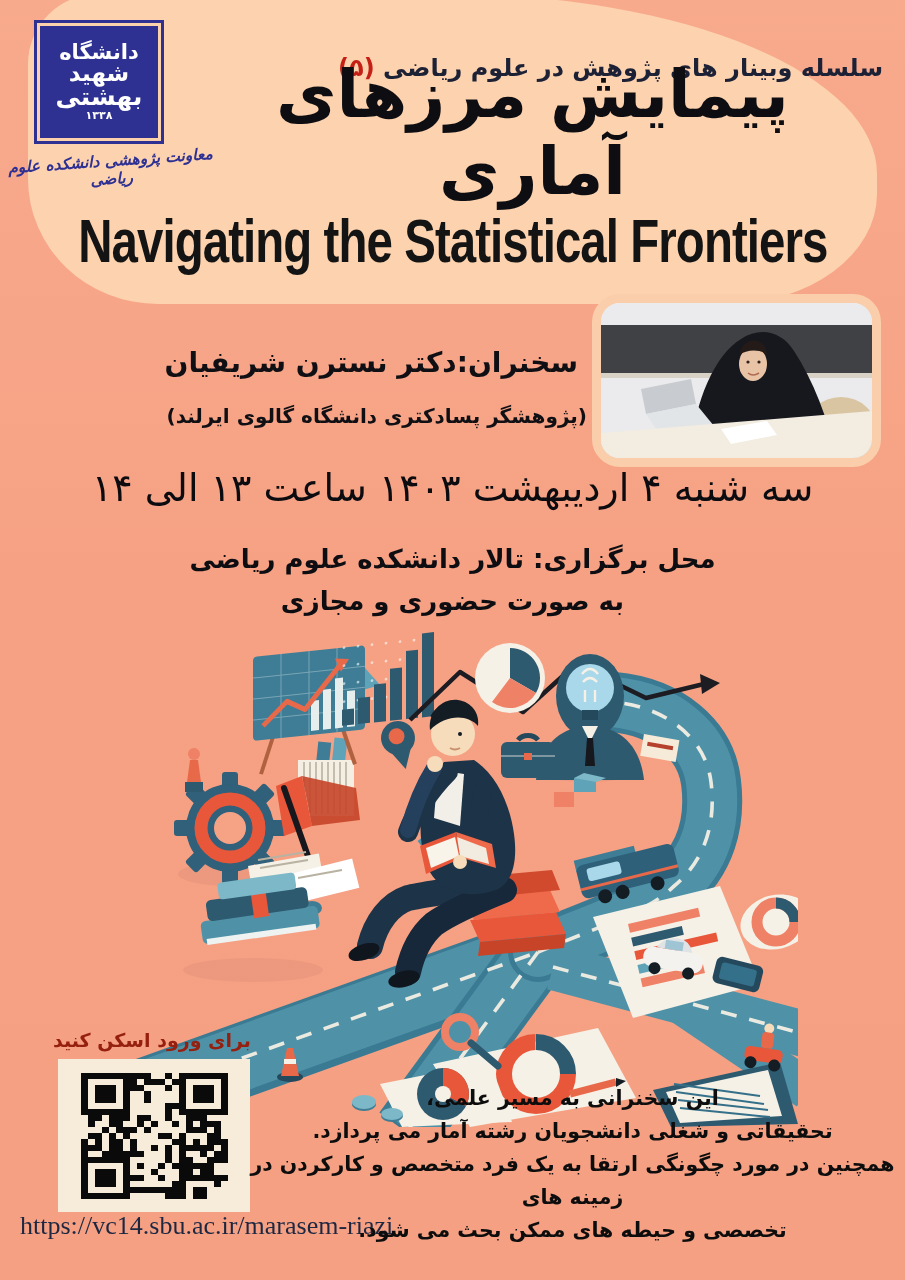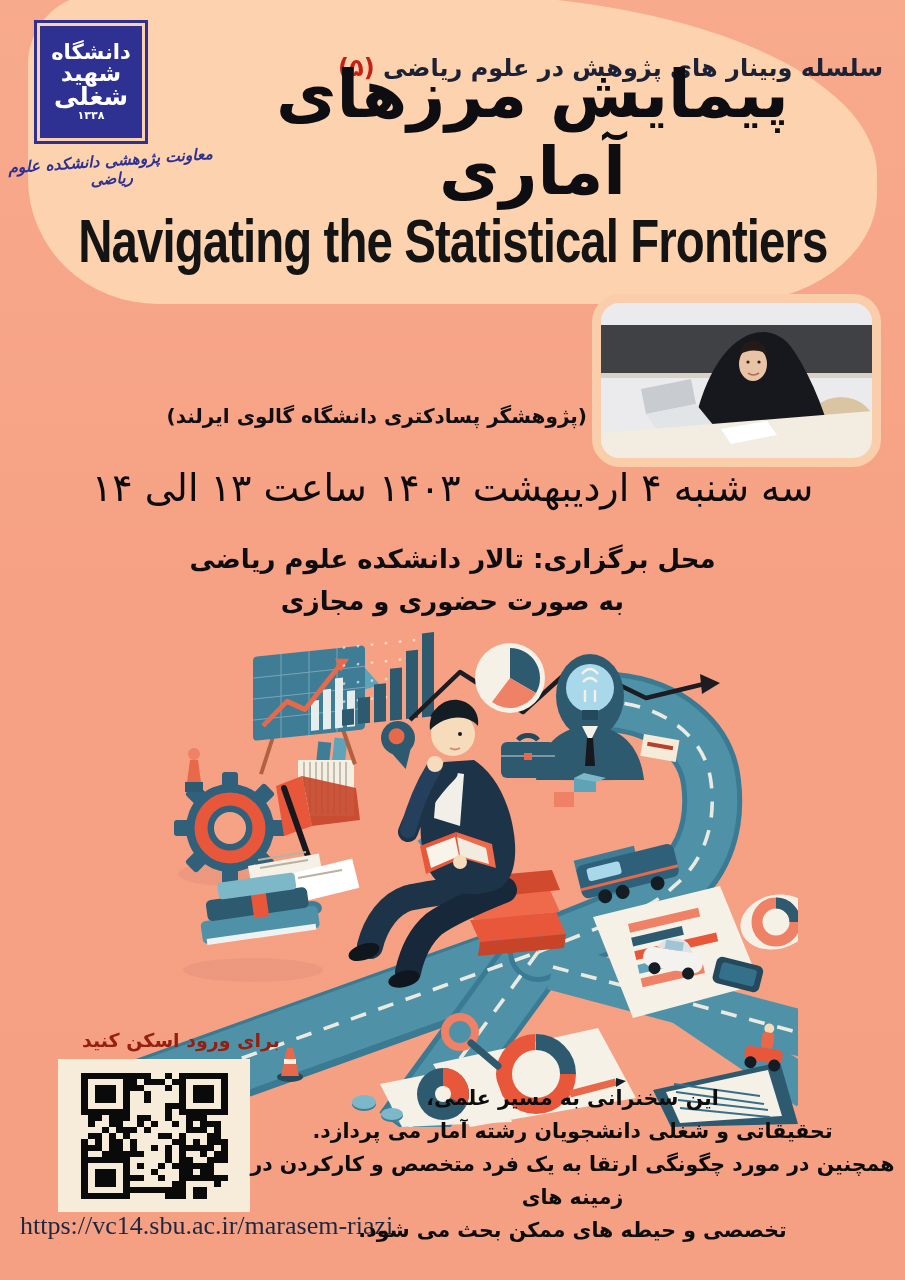--- a/index.html
+++ b/index.html
@@ -10,21 +10,21 @@
   }
   .abs{position:absolute;}
   
   .header-blob{
     left:28px;top:-6px;width:849px;height:310px;background:#fdd2ae;
     border-radius:70px 430px 150px 130px / 70px 180px 110px 125px;
   }
   .series{top:26px;right:22px;direction:rtl;font-size:24px;font-weight:bold;color:#1d2135;white-space:nowrap;margin-top:28px;}
   .series .num{color:#c42016;}
   .logo-box{
-    left:34px;top:20px;width:114px;height:124px;background:#2e3192;
+    left:34px;top:20px;width:130px;height:124px;background:#2e3192;
     border:3px solid #2e3192;box-shadow:inset 0 0 0 3px #fbd2ac;box-sizing:border-box;
     display:flex;align-items:center;justify-content:center;
   }
   .logo-cal{color:#fff;text-align:center;direction:rtl;font-weight:bold;line-height:0.98;}
   .logo-cal .l1{font-size:21px;} .logo-cal .l2{font-size:23px;} .logo-cal .l3{font-size:25px;}
   .logo-cal .yr{font-size:11px;letter-spacing:2px;margin-top:2px;}
   .dept{left:2px;top:152px;width:218px;text-align:center;direction:rtl;color:#2e3192;
     font-size:15.5px;font-weight:bold;font-style:italic;transform:rotate(-4deg);}
   .title-fa{left:175px;top:56px;width:715px;text-align:center;direction:rtl;
     font-size:66px;font-weight:bold;color:#0d0d12;letter-spacing:-1px;}
@@ -35,21 +35,21 @@
     border:9px solid #fbceab;box-sizing:border-box;overflow:hidden;background:#ebebed;}
   .speaker-name{right:327px;top:346px;direction:rtl;white-space:nowrap;
     font-size:28px;font-weight:bold;color:#101014;}
   .speaker-aff{right:318px;top:404px;direction:rtl;white-space:nowrap;
     font-size:20px;font-weight:bold;color:#101014;}
   .schedule{left:0;top:466px;width:905px;text-align:center;direction:rtl;
     font-size:38px;font-weight:normal;color:#0c0c10;letter-spacing:0;}
   .venue1{left:0;top:544px;width:905px;text-align:center;direction:rtl;font-size:26px;font-weight:bold;color:#0e0e12;}
   .venue2{left:0;top:586px;width:905px;text-align:center;direction:rtl;font-size:26px;font-weight:bold;color:#0e0e12;}
   .illu{left:108px;top:622px;width:690px;height:505px;}
-  .qr-label{left:56px;top:1029px;width:224px;text-align:right;direction:rtl;
+  .qr-label{left:40px;top:1029px;width:224px;text-align:center;direction:rtl;
     font-size:19px;font-weight:bold;color:#96200f;}
   .qr-box{left:58px;top:1059px;width:192px;height:153px;background:#f6ecd9;
     display:flex;align-items:center;justify-content:center;}
   .qr-grid{display:grid;grid-template-columns:repeat(21,7px);grid-auto-rows:6px;}
   .qr-grid i{display:block;}
   .qr-grid i.m{background:#0a0a0a;}
   .url{left:20px;top:1211px;font-family:"Liberation Serif",serif;font-size:26px;
     color:#1c2742;white-space:nowrap;}
   .desc{right:10px;top:1082px;width:645px;text-align:center;direction:rtl;
     font-size:20.5px;font-weight:bold;color:#0d0d0d;line-height:33px;}
@@ -63,21 +63,21 @@
 
   <div class="abs series">
     <span>سلسله وبینار های پژوهش در علوم ریاضی</span>
     <span class="num">(۵)</span>
   </div>
 
   <div class="abs logo-box">
     <div class="logo-cal">
       <div class="l1">دانشگاه</div>
       <div class="l2">شهید</div>
-      <div class="l3">شغلی</div>
+      <div class="l3">بهشتی</div>
       <div class="yr">۱۳۳۸</div>
     </div>
   </div>
   <div class="abs dept">معاونت پژوهشی دانشکده علوم ریاضی</div>
 
   <div class="abs title-fa">پیمایش مرزهای آماری</div>
   <div class="abs title-en">
     <span>Navigating the Statistical Frontiers</span>
   </div>
 
@@ -94,20 +94,21 @@
         <circle cx="158" cy="59" r="1.6" fill="#2c211c"></circle>
       <path d="M 147,70 Q 152,74 158,70" stroke="#b06a52" stroke-width="1.6" fill="none"></path>
       <path d="M 120,118 C 105,126 90,132 76,136" stroke="#17181d" stroke-width="16" fill="none" stroke-linecap="round"></path>
       <polygon points="40,86 90,76 95,101 45,111" fill="#c8ccd0"></polygon>
       <polygon points="45,111 95,101 113,123 61,135" fill="#e2e5e8"></polygon>
       <polygon points="0,130 271,108 271,155 0,155" fill="#f2ece1"></polygon>
       <polygon points="120,126 166,118 176,132 130,141" fill="#ffffff"></polygon>
     </svg>
   </div>
 
+  <div class="abs speaker-name">سخنران:دکتر نسترن شریفیان</div>
   <div class="abs speaker-aff">(پژوهشگر پسادکتری دانشگاه گالوی ایرلند)</div>
 
   <div class="abs schedule">سه شنبه ۴ اردیبهشت ۱۴۰۳ ساعت ۱۳ الی ۱۴</div>
   <div class="abs venue1">محل برگزاری: تالار دانشکده علوم ریاضی</div>
   <div class="abs venue2">به صورت حضوری و مجازی</div>
 
   <svg class="abs illu" viewBox="0 0 690 505">
 
     <g>
       <path d="M -30,497 L 430,332" stroke="#3a7a92" stroke-width="74" fill="none"></path>

